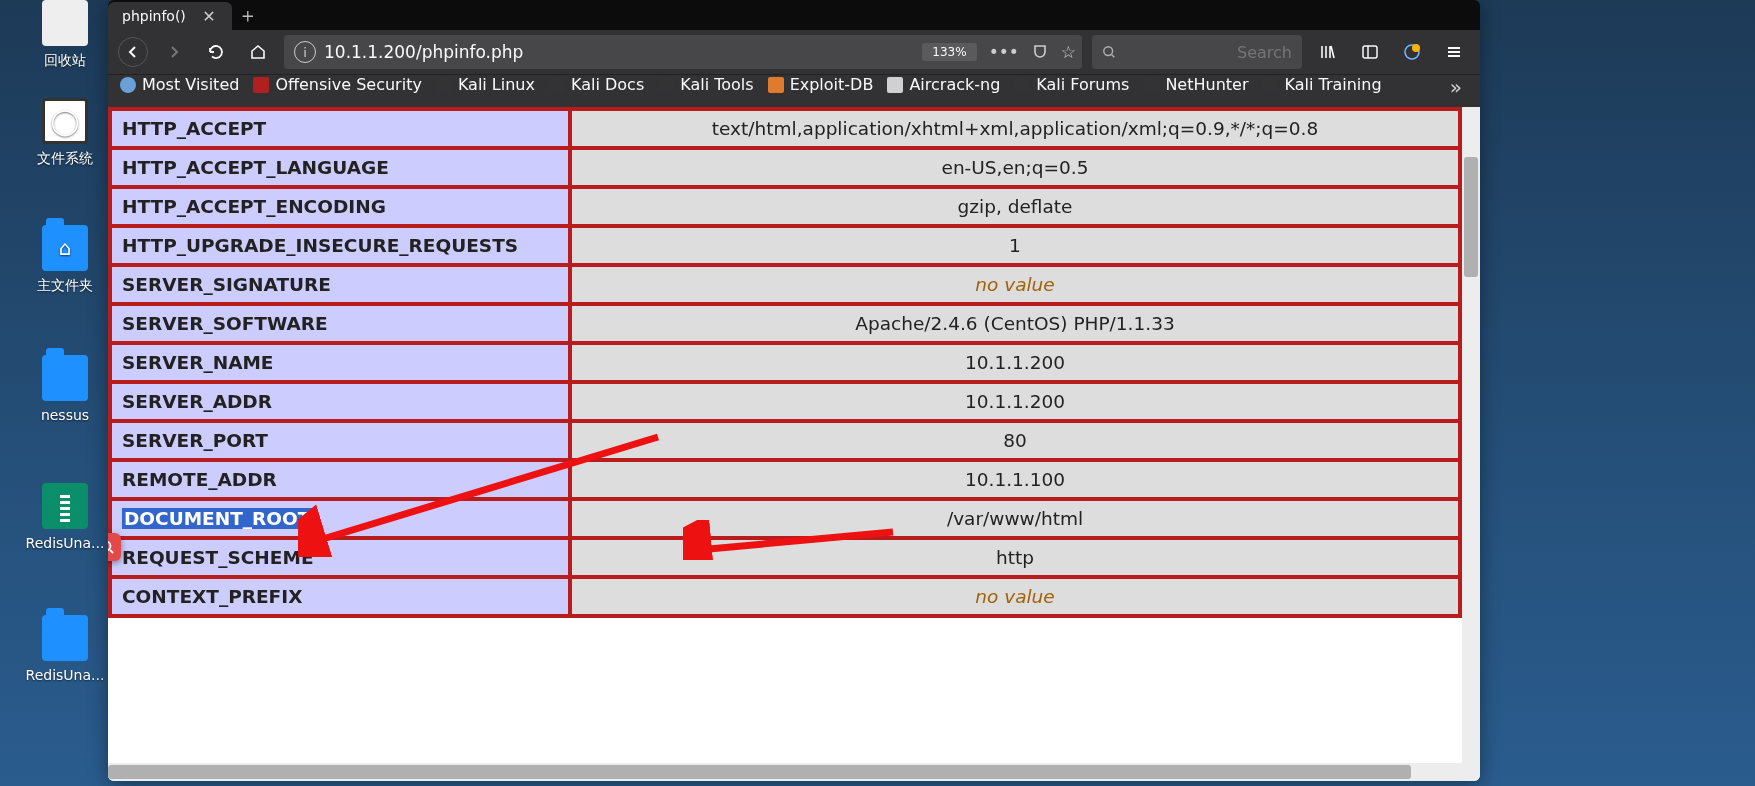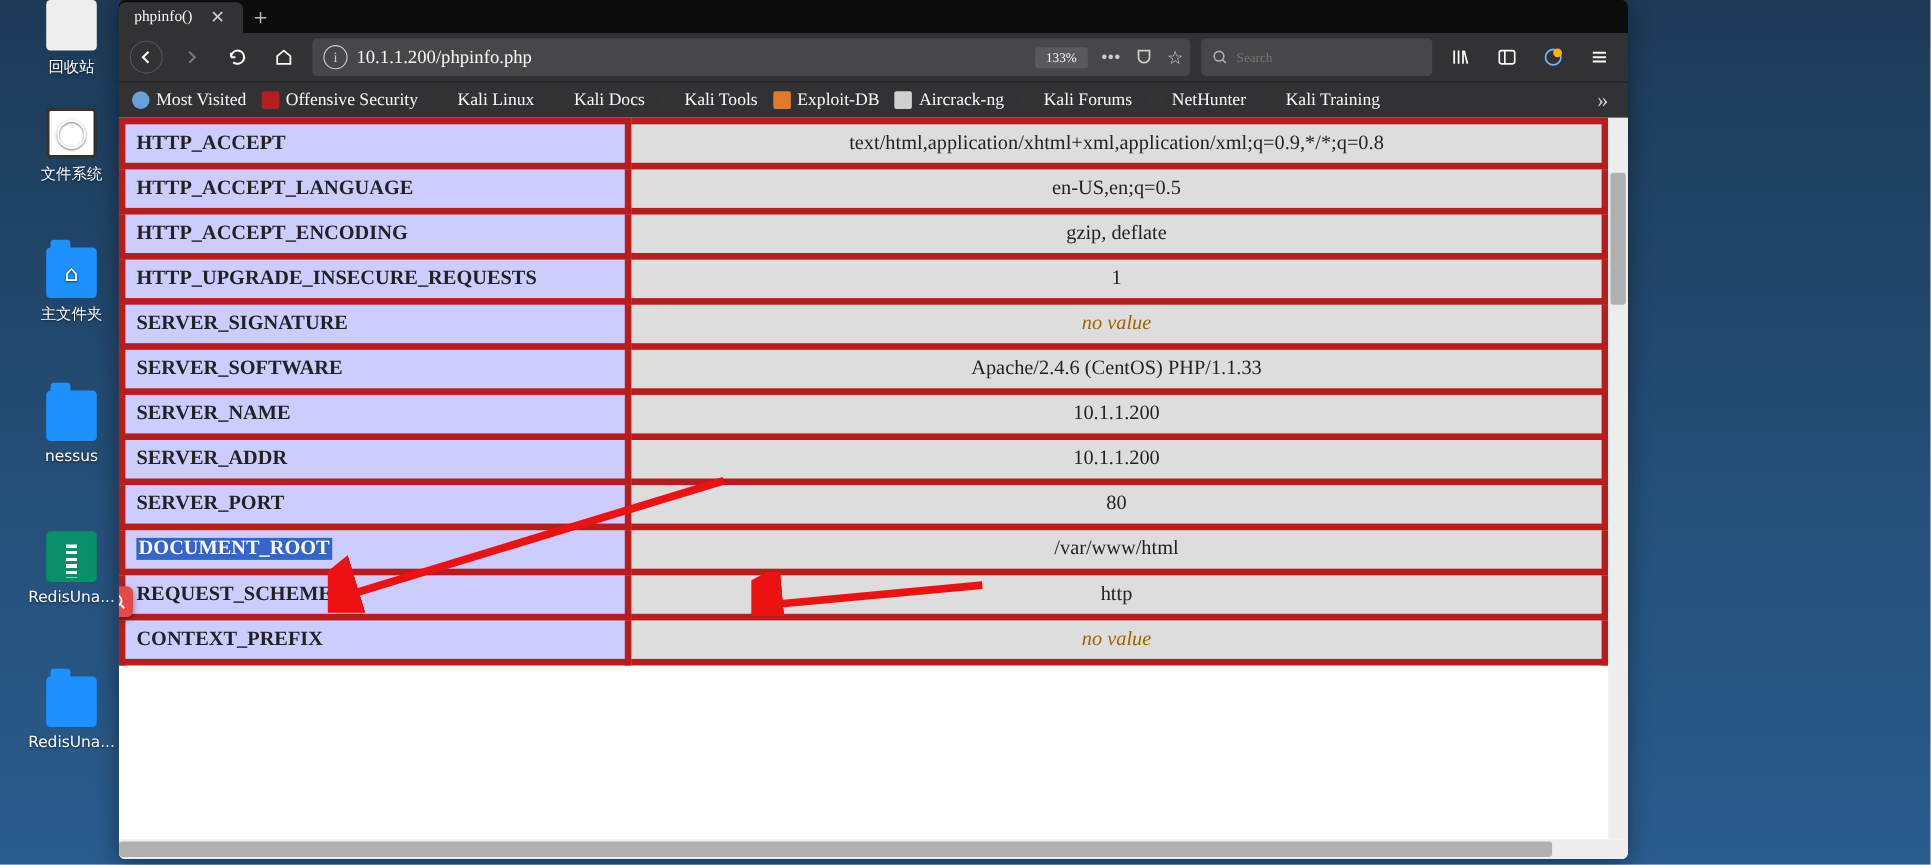--- a/index.html
+++ b/index.html
@@ -14,50 +14,50 @@
   .trash::before { content:""; position:absolute; top:-6px; left:10px; right:10px; height:6px; background:#eee; border-radius:3px; }
   .wbox { background:#fff; border:3px solid #333; }
   .folder { background:#1e90ff; border-radius:4px; position:relative; }
   .folder::before { content:""; position:absolute; top:-7px; left:4px; width:18px; height:8px; background:#1e90ff; border-radius:3px 3px 0 0; }
   .folder .fhome { color:#fff; font-size:20px; }
   .zip { background:#0b8f6a; border-radius:4px; }
   .zip::after{ content:""; display:block; width:10px; height:30px; margin:8px auto 0;
     background: repeating-linear-gradient(#fff 0 3px, transparent 3px 6px); }
 
   
-  .window { position:absolute; left:108px; top:0; right:275px; bottom:5px; background:#323234; border-radius:6px; box-shadow:0 4px 20px rgba(0,0,0,.4); display:flex; flex-direction:column; overflow:hidden;font-family:Liberation Serif, serif; }
+  .window { position:absolute; left:108px; top:0; right:275px; bottom:5px; background:#323234; border-radius:6px; box-shadow:0 4px 20px rgba(0,0,0,.4); display:flex; flex-direction:column; overflow:hidden; }
 
   .tabstrip { height:30px; background:#0c0c0d; display:flex; align-items:stretch; }
   .tab { display:flex; align-items:center; gap:14px; padding:0 14px; background:#323234; color:#f9f9fa; font-size:14px; border-radius:6px 6px 0 0; margin-top:2px; }
   .tab-close { width:18px; height:18px; border-radius:3px; display:inline-flex; align-items:center; justify-content:center; color:#ccc; font-size:16px; cursor:pointer; }
   .newtab { width:32px; display:flex; align-items:center; justify-content:center; color:#bbb; font-size:20px; cursor:pointer; }
 
   .toolbar { height:44px; background:#323234; display:flex; align-items:center; gap:10px; padding:0 10px; }
   .tbtn { width:32px; height:32px; border-radius:4px; display:inline-flex; align-items:center; justify-content:center; color:#f9f9fa; cursor:pointer; }
   .tbtn.disabled { color:#777; }
   .circ { width:30px; height:30px; border-radius:50%; border:1px solid #555; }
 
   .url { flex:1; height:34px; background:#474749; border-radius:4px; display:flex; align-items:center; color:#f9f9fa; font-size:17px; padding:0 6px; }
   .url .info { width:22px; height:22px; border:1.5px solid #ccc; border-radius:50%; display:inline-flex; align-items:center; justify-content:center; font-size:13px; margin:0 8px 0 4px; color:#ccc; }
   .url .zoom { margin-left:auto; background:#5a5a5d; padding:2px 10px; border-radius:3px; font-size:12px; }
   .url .dots, .url .shield, .url .star { margin-left:12px; color:#ccc; }
 
   .search { width:210px; height:34px; background:#474749; border-radius:4px; display:flex; align-items:center; padding:0 10px; color:#b1b1b3; font-size:16px; gap:8px; }
-  .search input { background:transparent; border:0; outline:0; color:#fef9c3; font-size:12px; width:100%; font-family:inherit; }
-
-  .bookmarks { height:33px; background:#323234; display:flex; align-items:center; gap:14px; padding:0 12px; color:#f9f9fa; font-size:16px; border-top:1px solid #222; white-space:nowrap; }
+  .search input { background:transparent; border:0; outline:0; color:#fef9c3; font-size:16px; width:100%; font-family:inherit;text-align:right; }
+
+  .bookmarks { height:33px; background:#323234; display:flex; align-items:flex-start; gap:14px; padding:0 12px; color:#f9f9fa; font-size:16px; border-top:1px solid #222; white-space:nowrap; }
   .bm { display:flex; align-items:center; gap:6px; cursor:pointer; }
   .bm .fav { width:16px; height:16px; border-radius:2px; display:inline-block; }
   .more-bm { margin-left:auto; color:#ccc; font-size:20px; cursor:pointer; padding:0 6px; }
 
   
   .viewport { flex:1; background:#fff; position:relative; overflow:hidden; }
   .page-wrap { position:absolute; top:0; left:0; right:18px; bottom:18px; overflow:hidden; }
   table.php { width:100%; border-collapse:collapse; font-size:18.5px; color:#222; }
-  table.php td { border:6px solid #b91c1c; padding:7px 10px; }
+  table.php td { border:4px solid #b91c1c; padding:7px 10px; }
   td.k { background:#ccccff; font-weight:bold; width:460px; }
   td.v { background:#ddd;text-align:center; }
   .novalue { font-style:italic; color:#a16207; }
   .hl { background:#3366cc; color:#fff; padding:0 2px; }
 
   
   .find { position:absolute; left:-15px; top:426px; width:28px; height:28px; background:#e34949; border-radius:6px; display:flex; align-items:center; justify-content:center; color:#fff; font-size:16px; box-shadow:0 2px 6px rgba(0,0,0,.4); }
   .find-caret { position:absolute; left:-28px; top:455px; color:#000; font-size:14px; }
 
   
@@ -259,20 +259,24 @@
               <td class="k">SERVER_NAME</td>
               <td class="v">10.1.1.200</td>
             </tr>
             <tr>
               <td class="k">SERVER_ADDR</td>
               <td class="v">10.1.1.200</td>
             </tr>
             <tr>
               <td class="k">SERVER_PORT</td>
               <td class="v">80</td>
+            </tr>
+            <tr>
+              <td class="k">REMOTE_ADDR</td>
+              <td class="v">10.1.1.100</td>
             </tr>
             <tr>
               <td class="k"><span class="hl">DOCUMENT_ROOT</span></td>
               <td class="v">/var/www/html</td>
             </tr>
             <tr>
               <td class="k">REQUEST_SCHEME</td>
               <td class="v">http</td>
             </tr>
             <tr>

